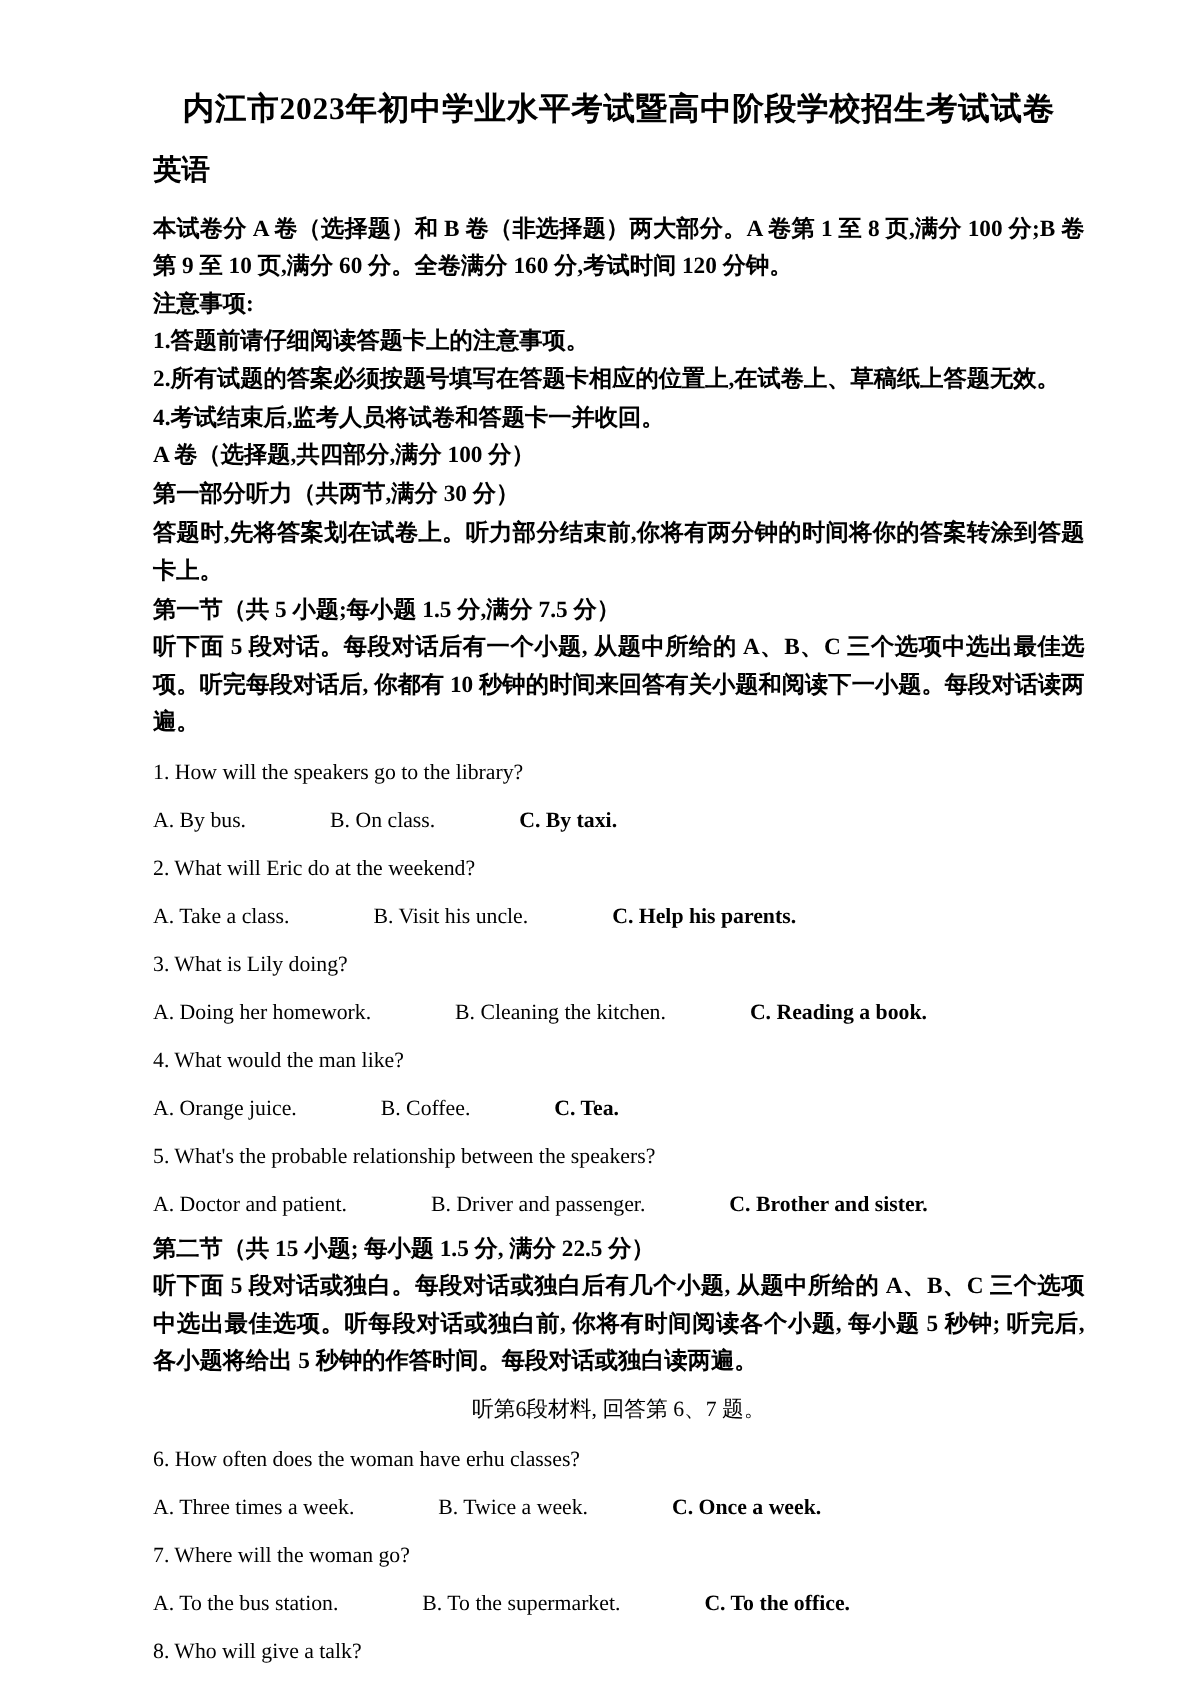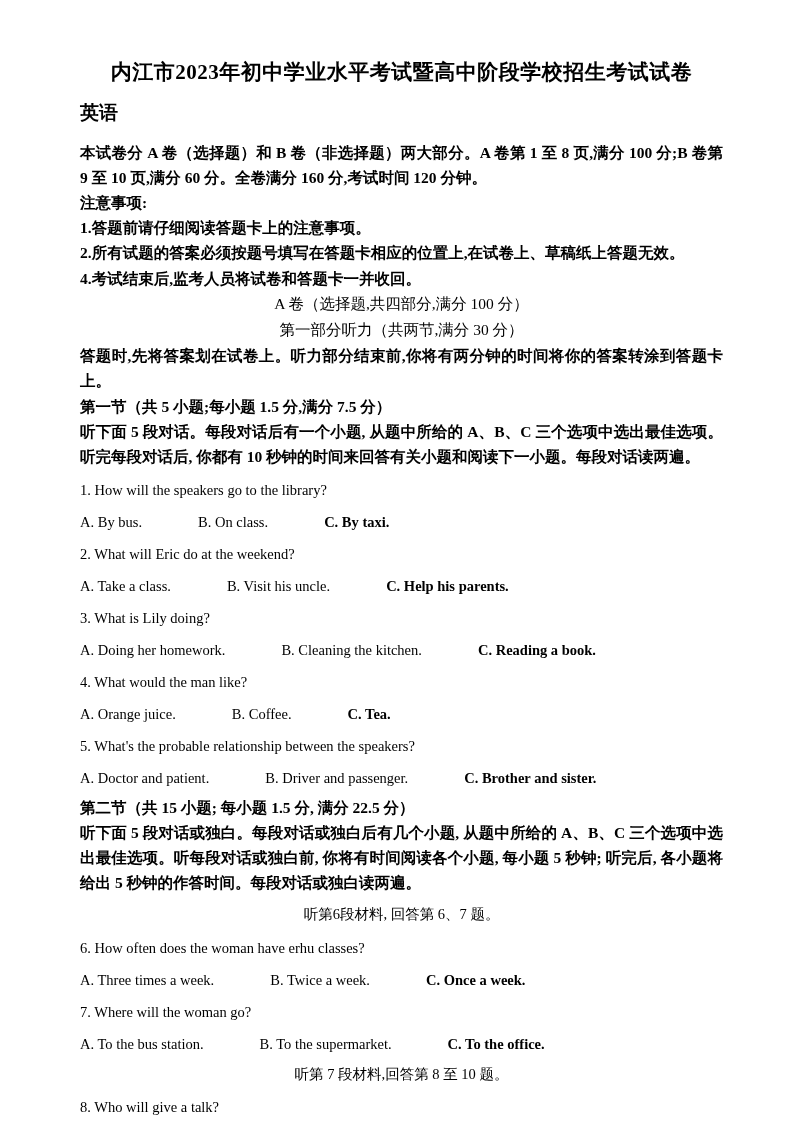--- a/index.html
+++ b/index.html
@@ -1,20 +1,20 @@
 <!DOCTYPE html>
 <html><head>
 <meta charset="utf-8">
 <style>
   html, body { margin: 0; padding: 0; background: #ffffff; }
   .page {
     width: 793px;
     height: 1122px;
     box-sizing: border-box;
-    padding: 58px 70px 40px 80px;
+    padding: 58px 70px 40px 102px;
     background: #ffffff;
     color: #000000;
     font-family: "Liberation Serif", "DejaVu Serif", serif;
     overflow: hidden;
   }
   .doc-title {
     font-size: 21px;
     font-weight: bold;
     text-align: center;
     margin: 0 0 14px 0;
@@ -34,22 +34,22 @@
     font-weight: bold;
   }
   .zh-regular {
     font-size: 14.5px;
     line-height: 1.6;
     font-weight: normal;
     margin-top: 8px;
     text-align: center;
   }
   .center-line {
-    text-align: center;
-    font-weight: normal;
+    text-align: left;
+    font-weight: bold;
     font-size: 15.5px;
     line-height: 1.7;
   }
   .block { margin-top: 6px; }
   .question {
     font-size: 14.5px;
     line-height: 1.45;
     font-weight: normal;
     margin-top: 11px;
   }
@@ -145,20 +145,19 @@
 
   <div>
     <p class="question">7. Where will the woman go?</p>
     <div class="options">
       <span>A. To the bus station.</span>
       <span>B. To the supermarket.</span>
       <span>C. To the office.</span>
     </div>
   </div>
 
-  <p class="zh-regular">听第 7 段材料,回答第 8 至 10 题。</p>
 
   <div>
     <p class="question">8. Who will give a talk?</p>
 
   </div>
 
 </div>
 
 </body></html>

